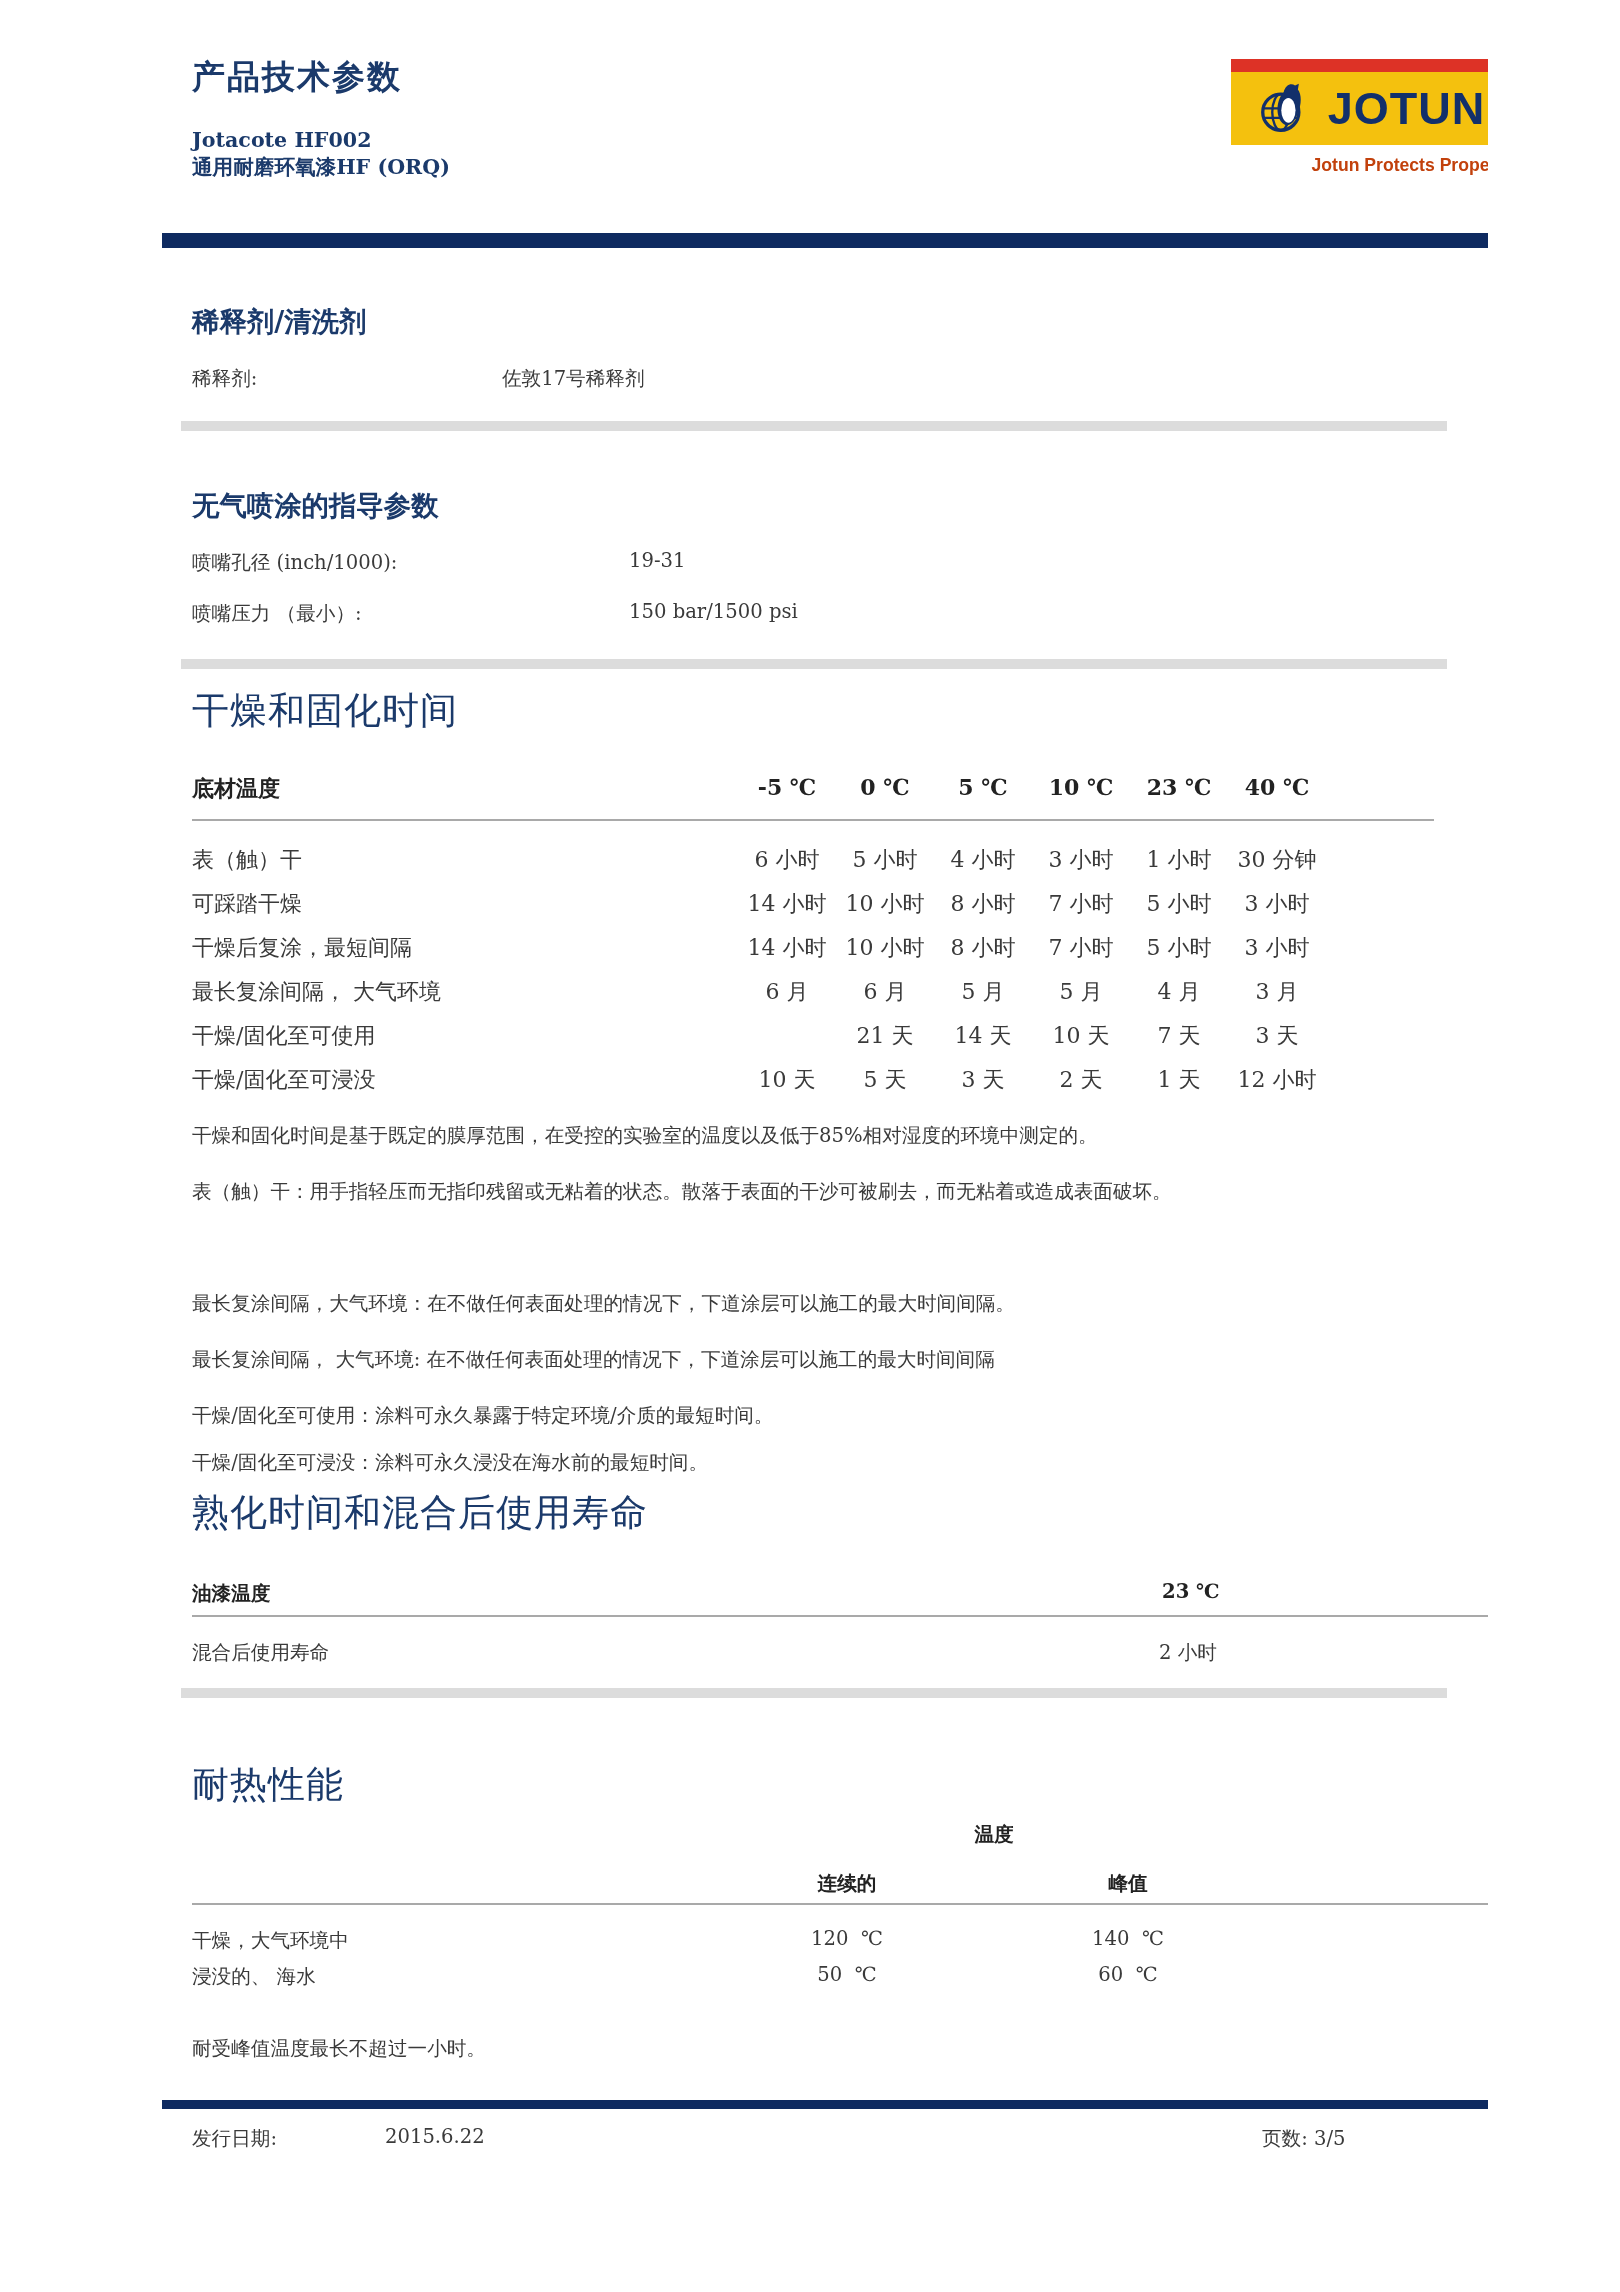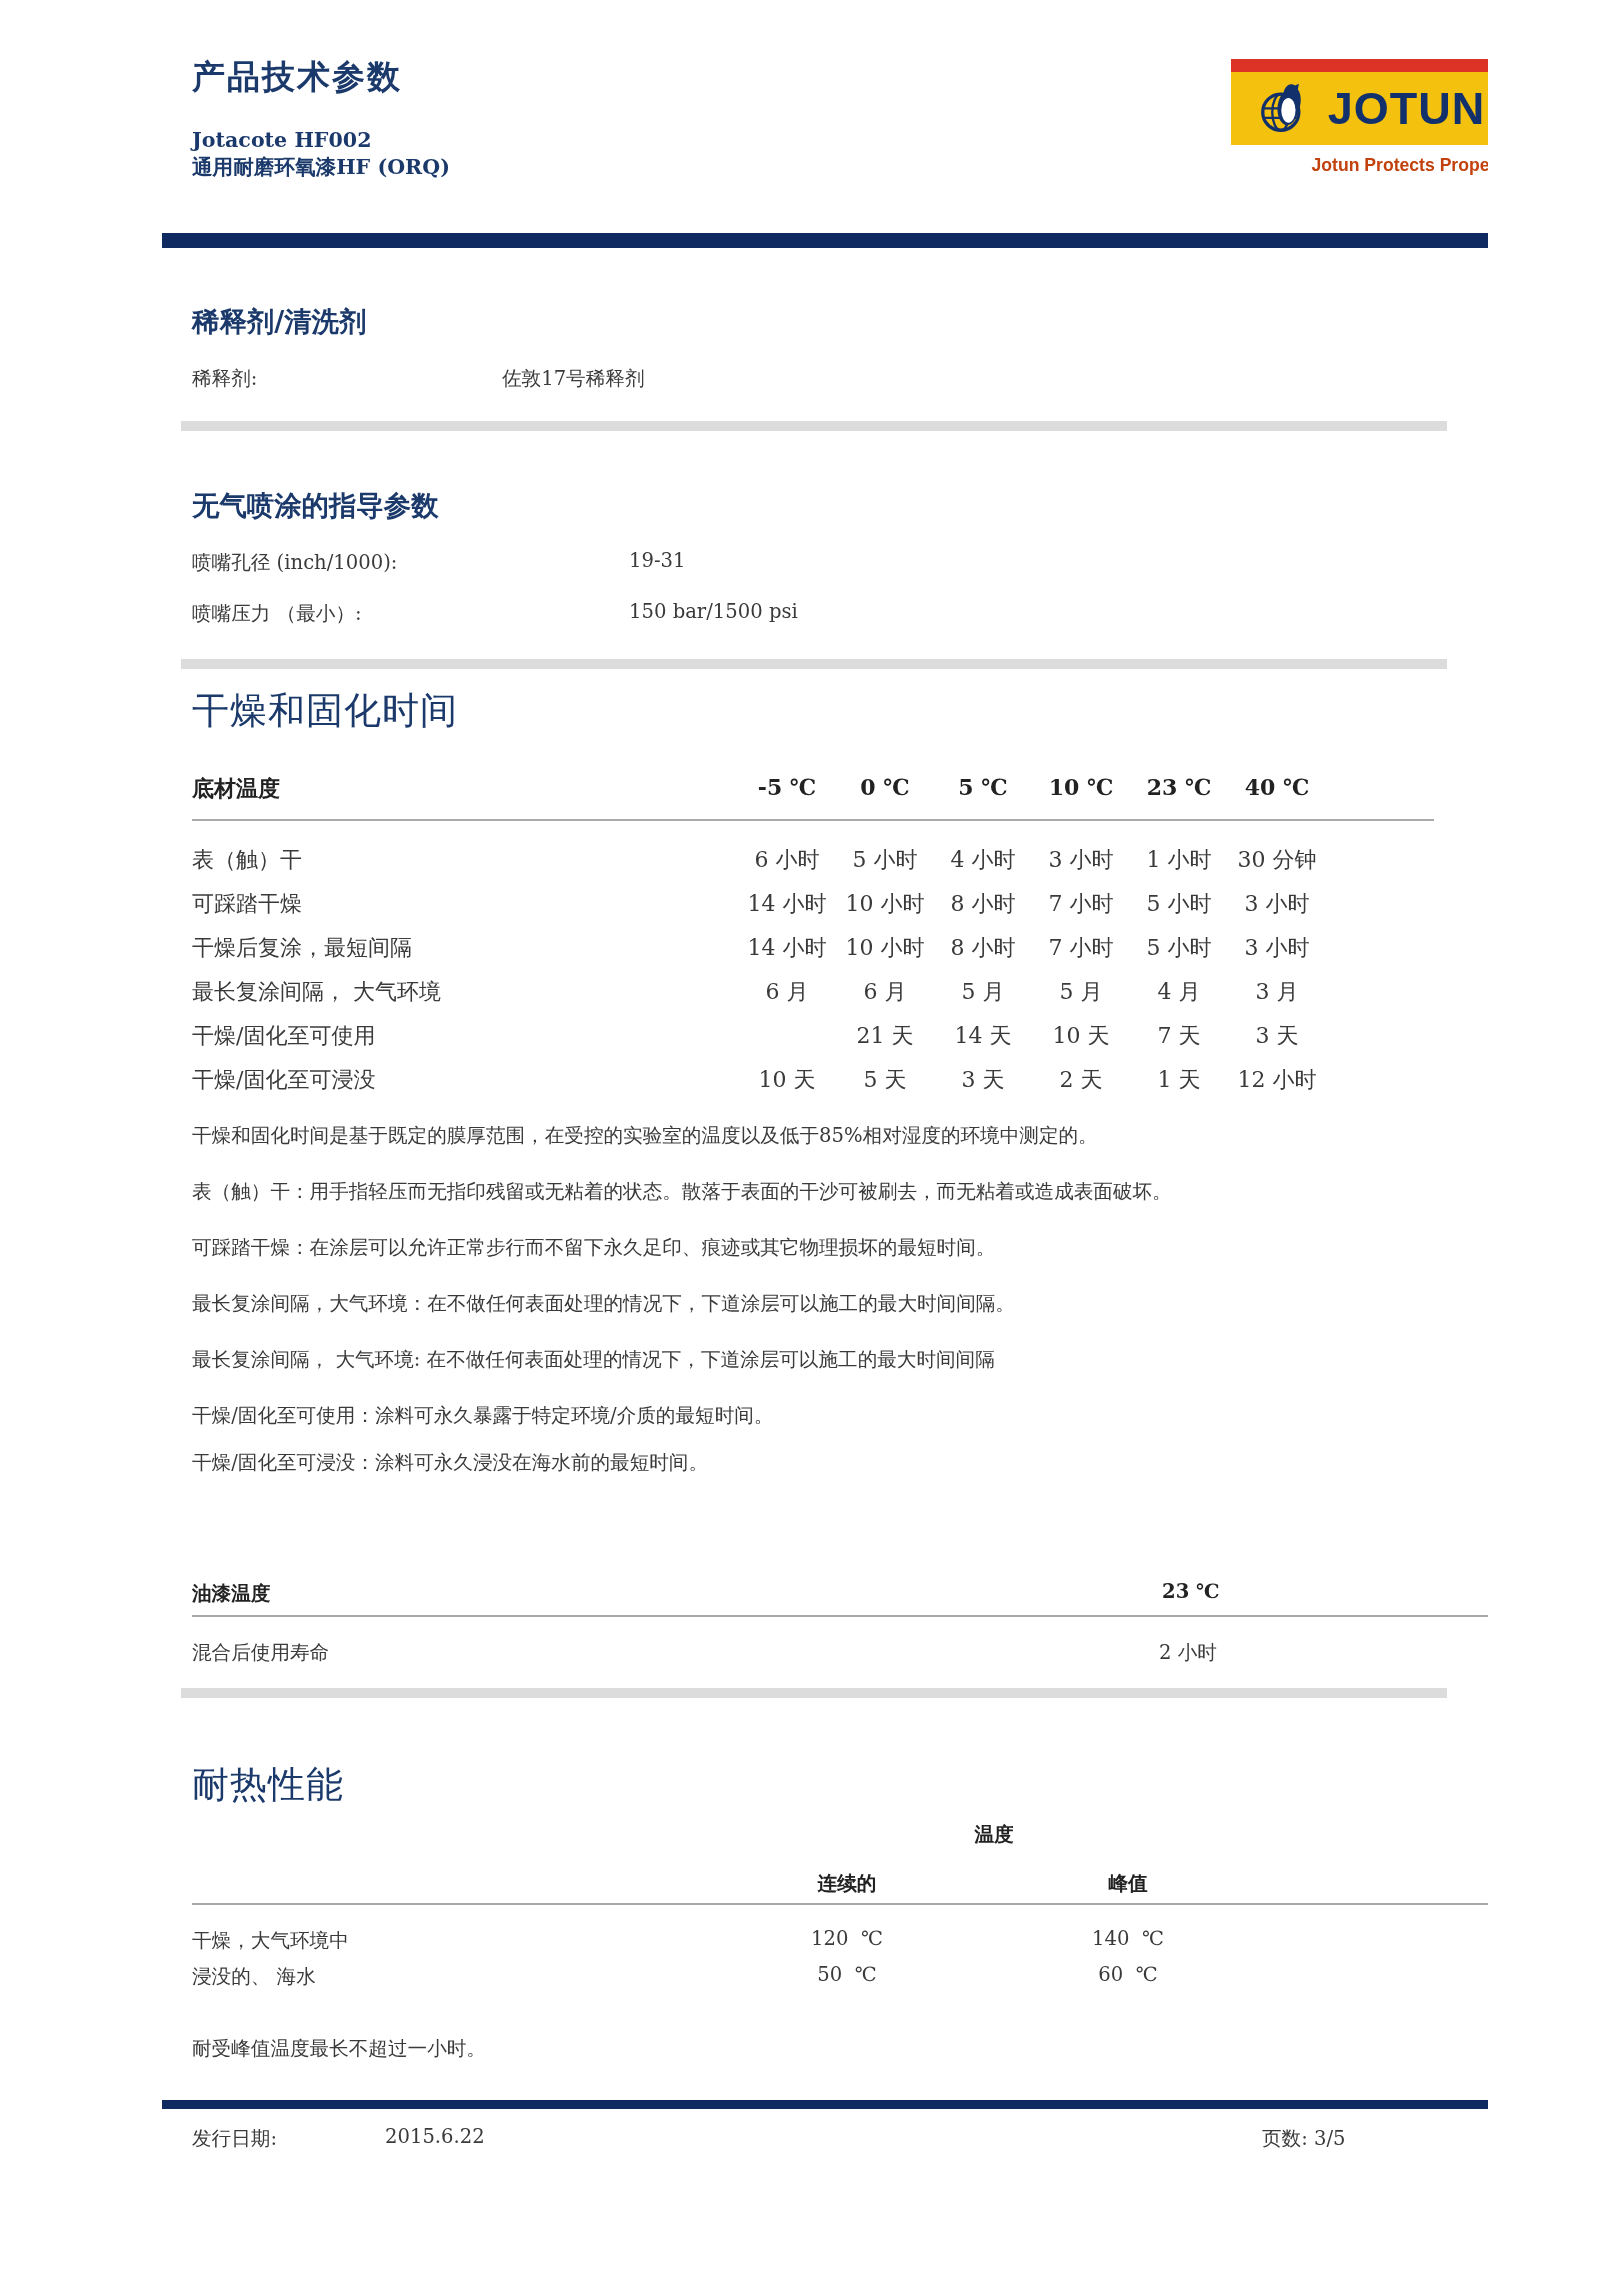--- a/index.html
+++ b/index.html
@@ -150,26 +150,26 @@
     <span class="cell">10 天</span>
     <span class="cell">5 天</span>
     <span class="cell">3 天</span>
     <span class="cell">2 天</span>
     <span class="cell">1 天</span>
     <span class="cell">12 小时</span>
   </div>
 
   <p class="abs note-p" style="top:1122px; margin:0;">干燥和固化时间是基于既定的膜厚范围，在受控的实验室的温度以及低于85%相对湿度的环境中测定的。</p>
   <p class="abs note-p" style="top:1178px; margin:0;">表（触）干：用手指轻压而无指印残留或无粘着的状态。散落于表面的干沙可被刷去，而无粘着或造成表面破坏。</p>
-  <p class="abs note-p" style="top:1234px; margin:0;">可踩踏干燥：在涂层可以允许正常步行而不留下永久足印、痕迹或其它物理损坏的最短时间。</p>
   <p class="abs note-p" style="top:1290px; margin:0;">最长复涂间隔，大气环境：在不做任何表面处理的情况下，下道涂层可以施工的最大时间间隔。</p>
   <p class="abs note-p" style="top:1346px; margin:0;">最长复涂间隔， 大气环境: 在不做任何表面处理的情况下，下道涂层可以施工的最大时间间隔</p>
   <p class="abs note-p" style="top:1402px; margin:0;">干燥/固化至可使用：涂料可永久暴露于特定环境/介质的最短时间。</p>
   <p class="abs note-p" style="top:1449px; margin:0;">干燥/固化至可浸没：涂料可永久浸没在海水前的最短时间。</p>
 
+  <div class="abs h-large" style="left:192px; top:1488px;">熟化时间和混合后使用寿命</div>
   <div class="abs body-text bold kv-label" style="top:1580px;">油漆温度</div>
   <div class="abs body-text bold" style="left:1162px; top:1580px;">23 ℃</div>
   <div class="abs thin-line" style="left:192px; top:1615px; width:1325px;"></div>
   <div class="abs body-text kv-label" style="top:1639px;">混合后使用寿命</div>
   <div class="abs body-text" style="left:1159px; top:1639px;">2 小时</div>
   <div class="abs gray-divider" style="top:1688px;"></div>
 
   <div class="abs h-large" style="left:192px; top:1760px;">耐热性能</div>
   <div class="abs body-text bold center-span" style="left:896px; top:1821px;">温度</div>
   <div class="abs body-text bold center-span" style="left:749px; top:1870px;">连续的</div>

